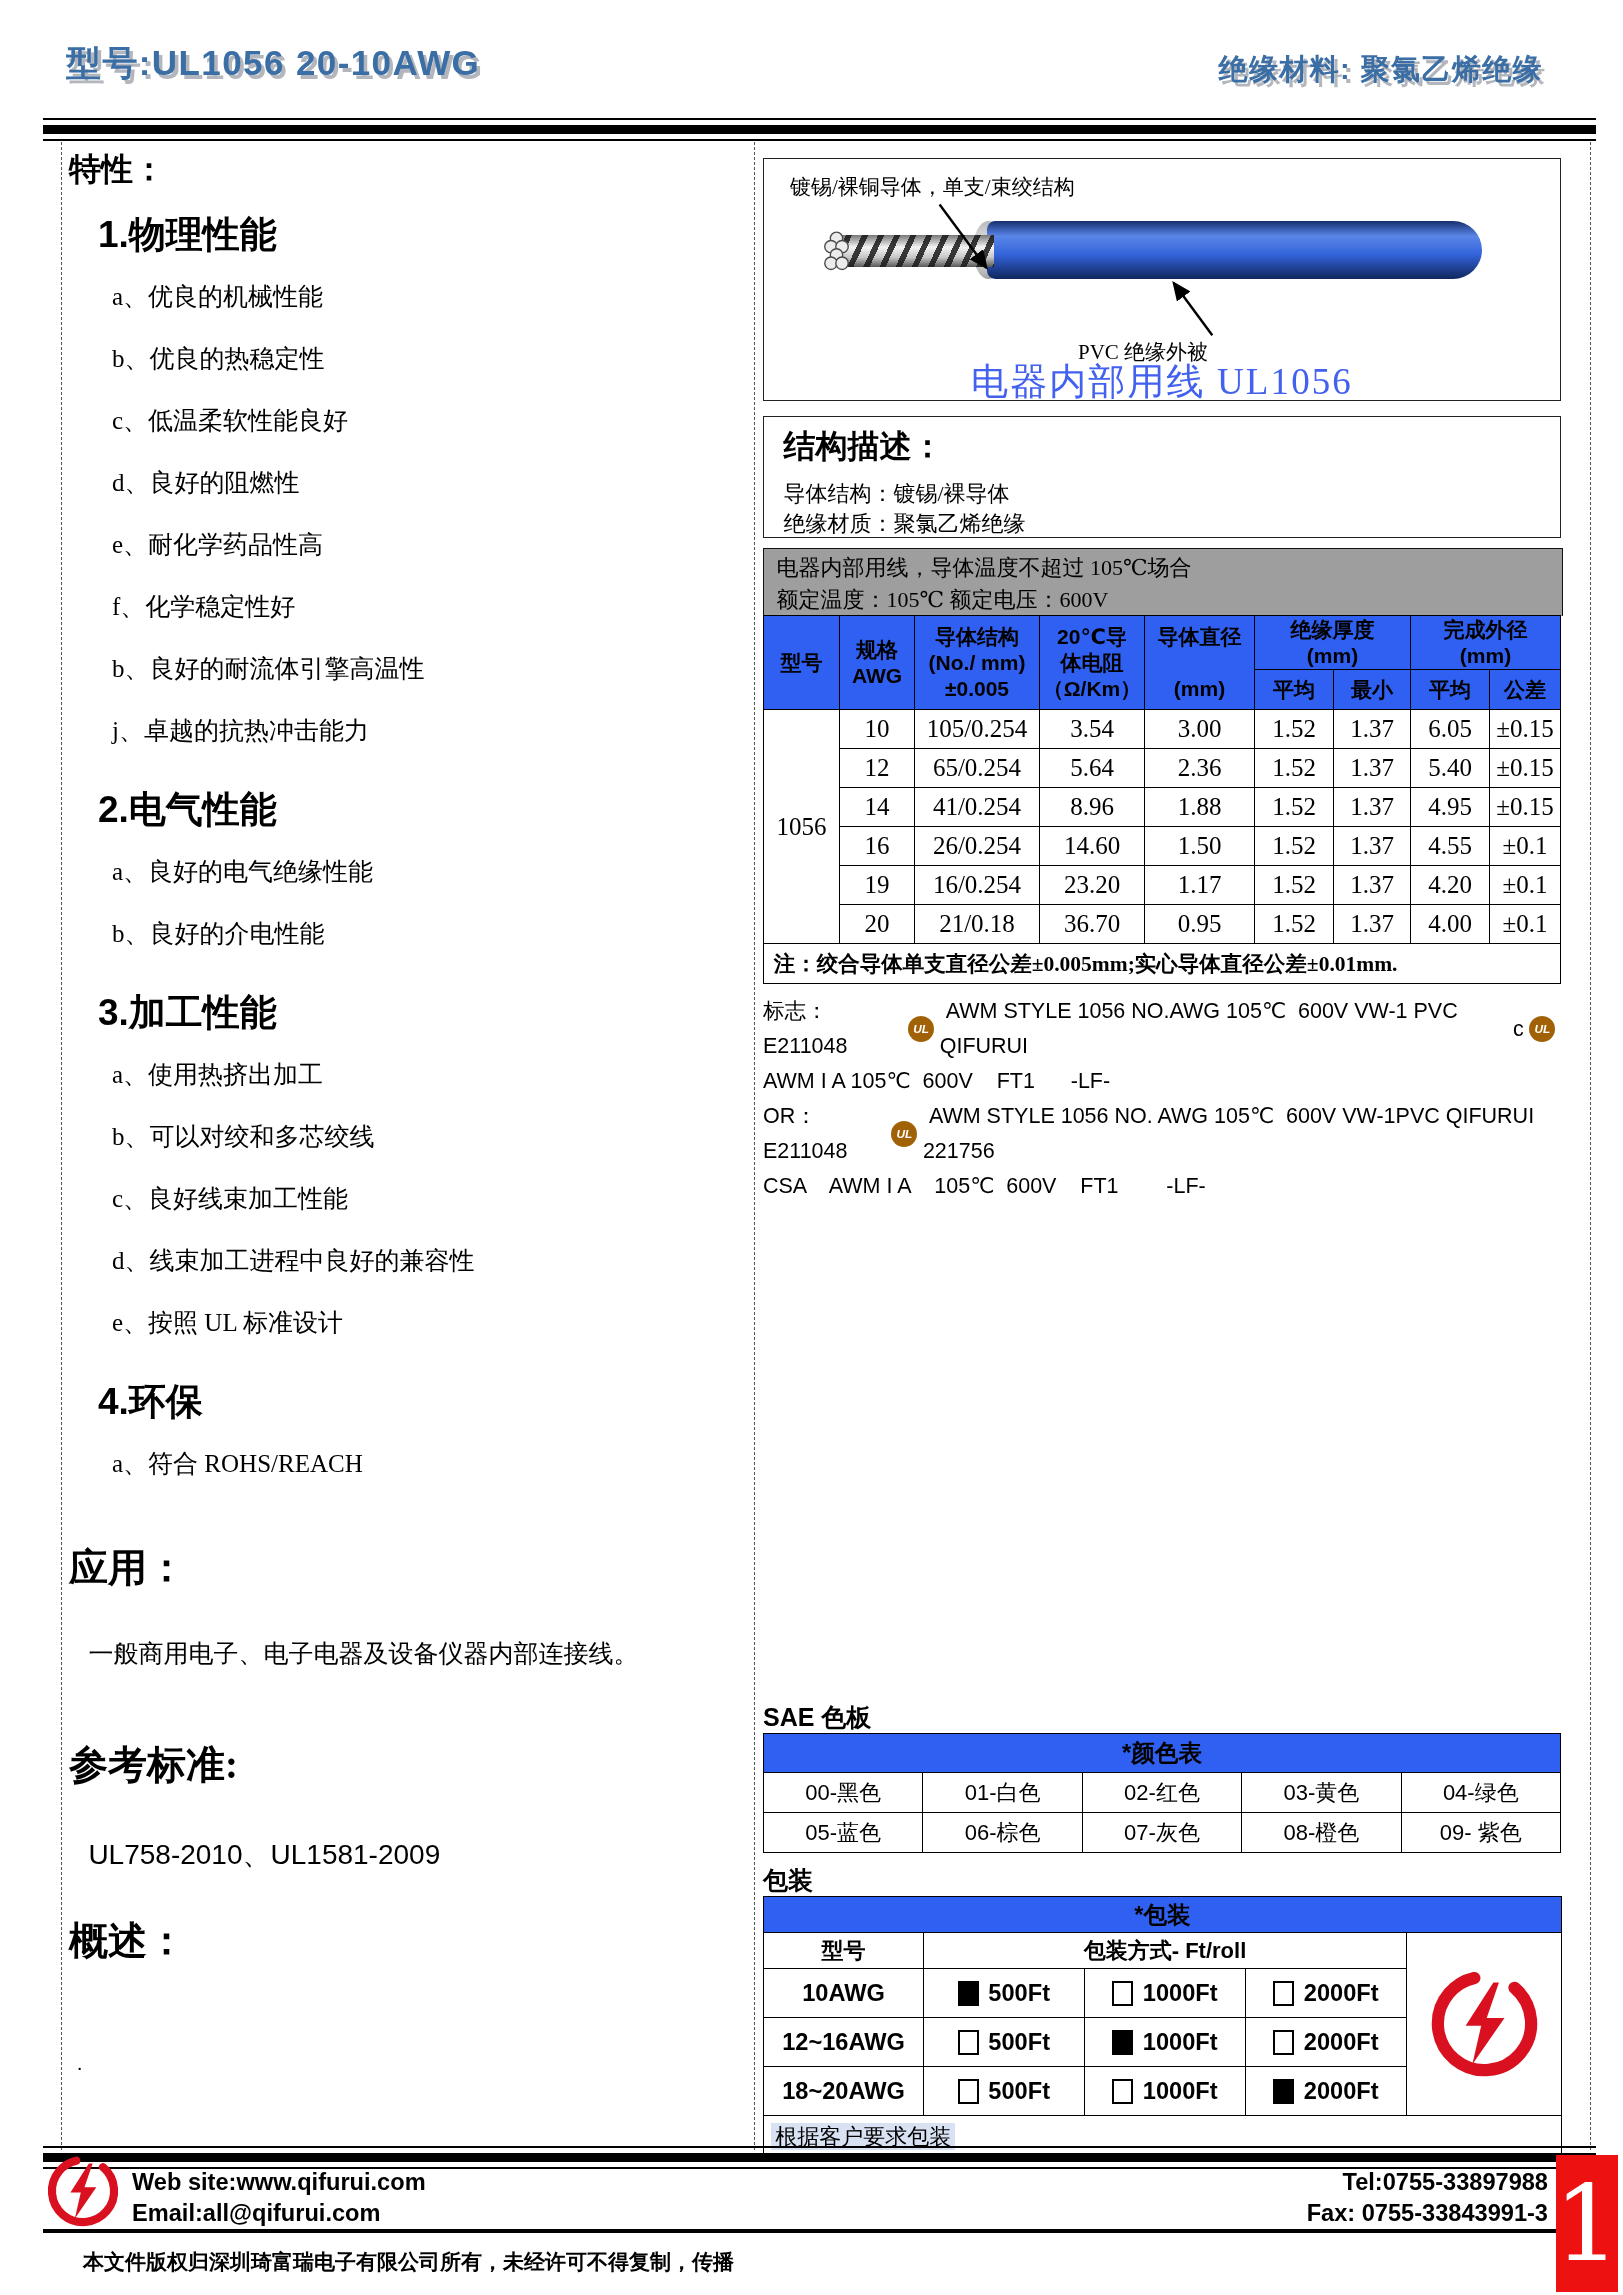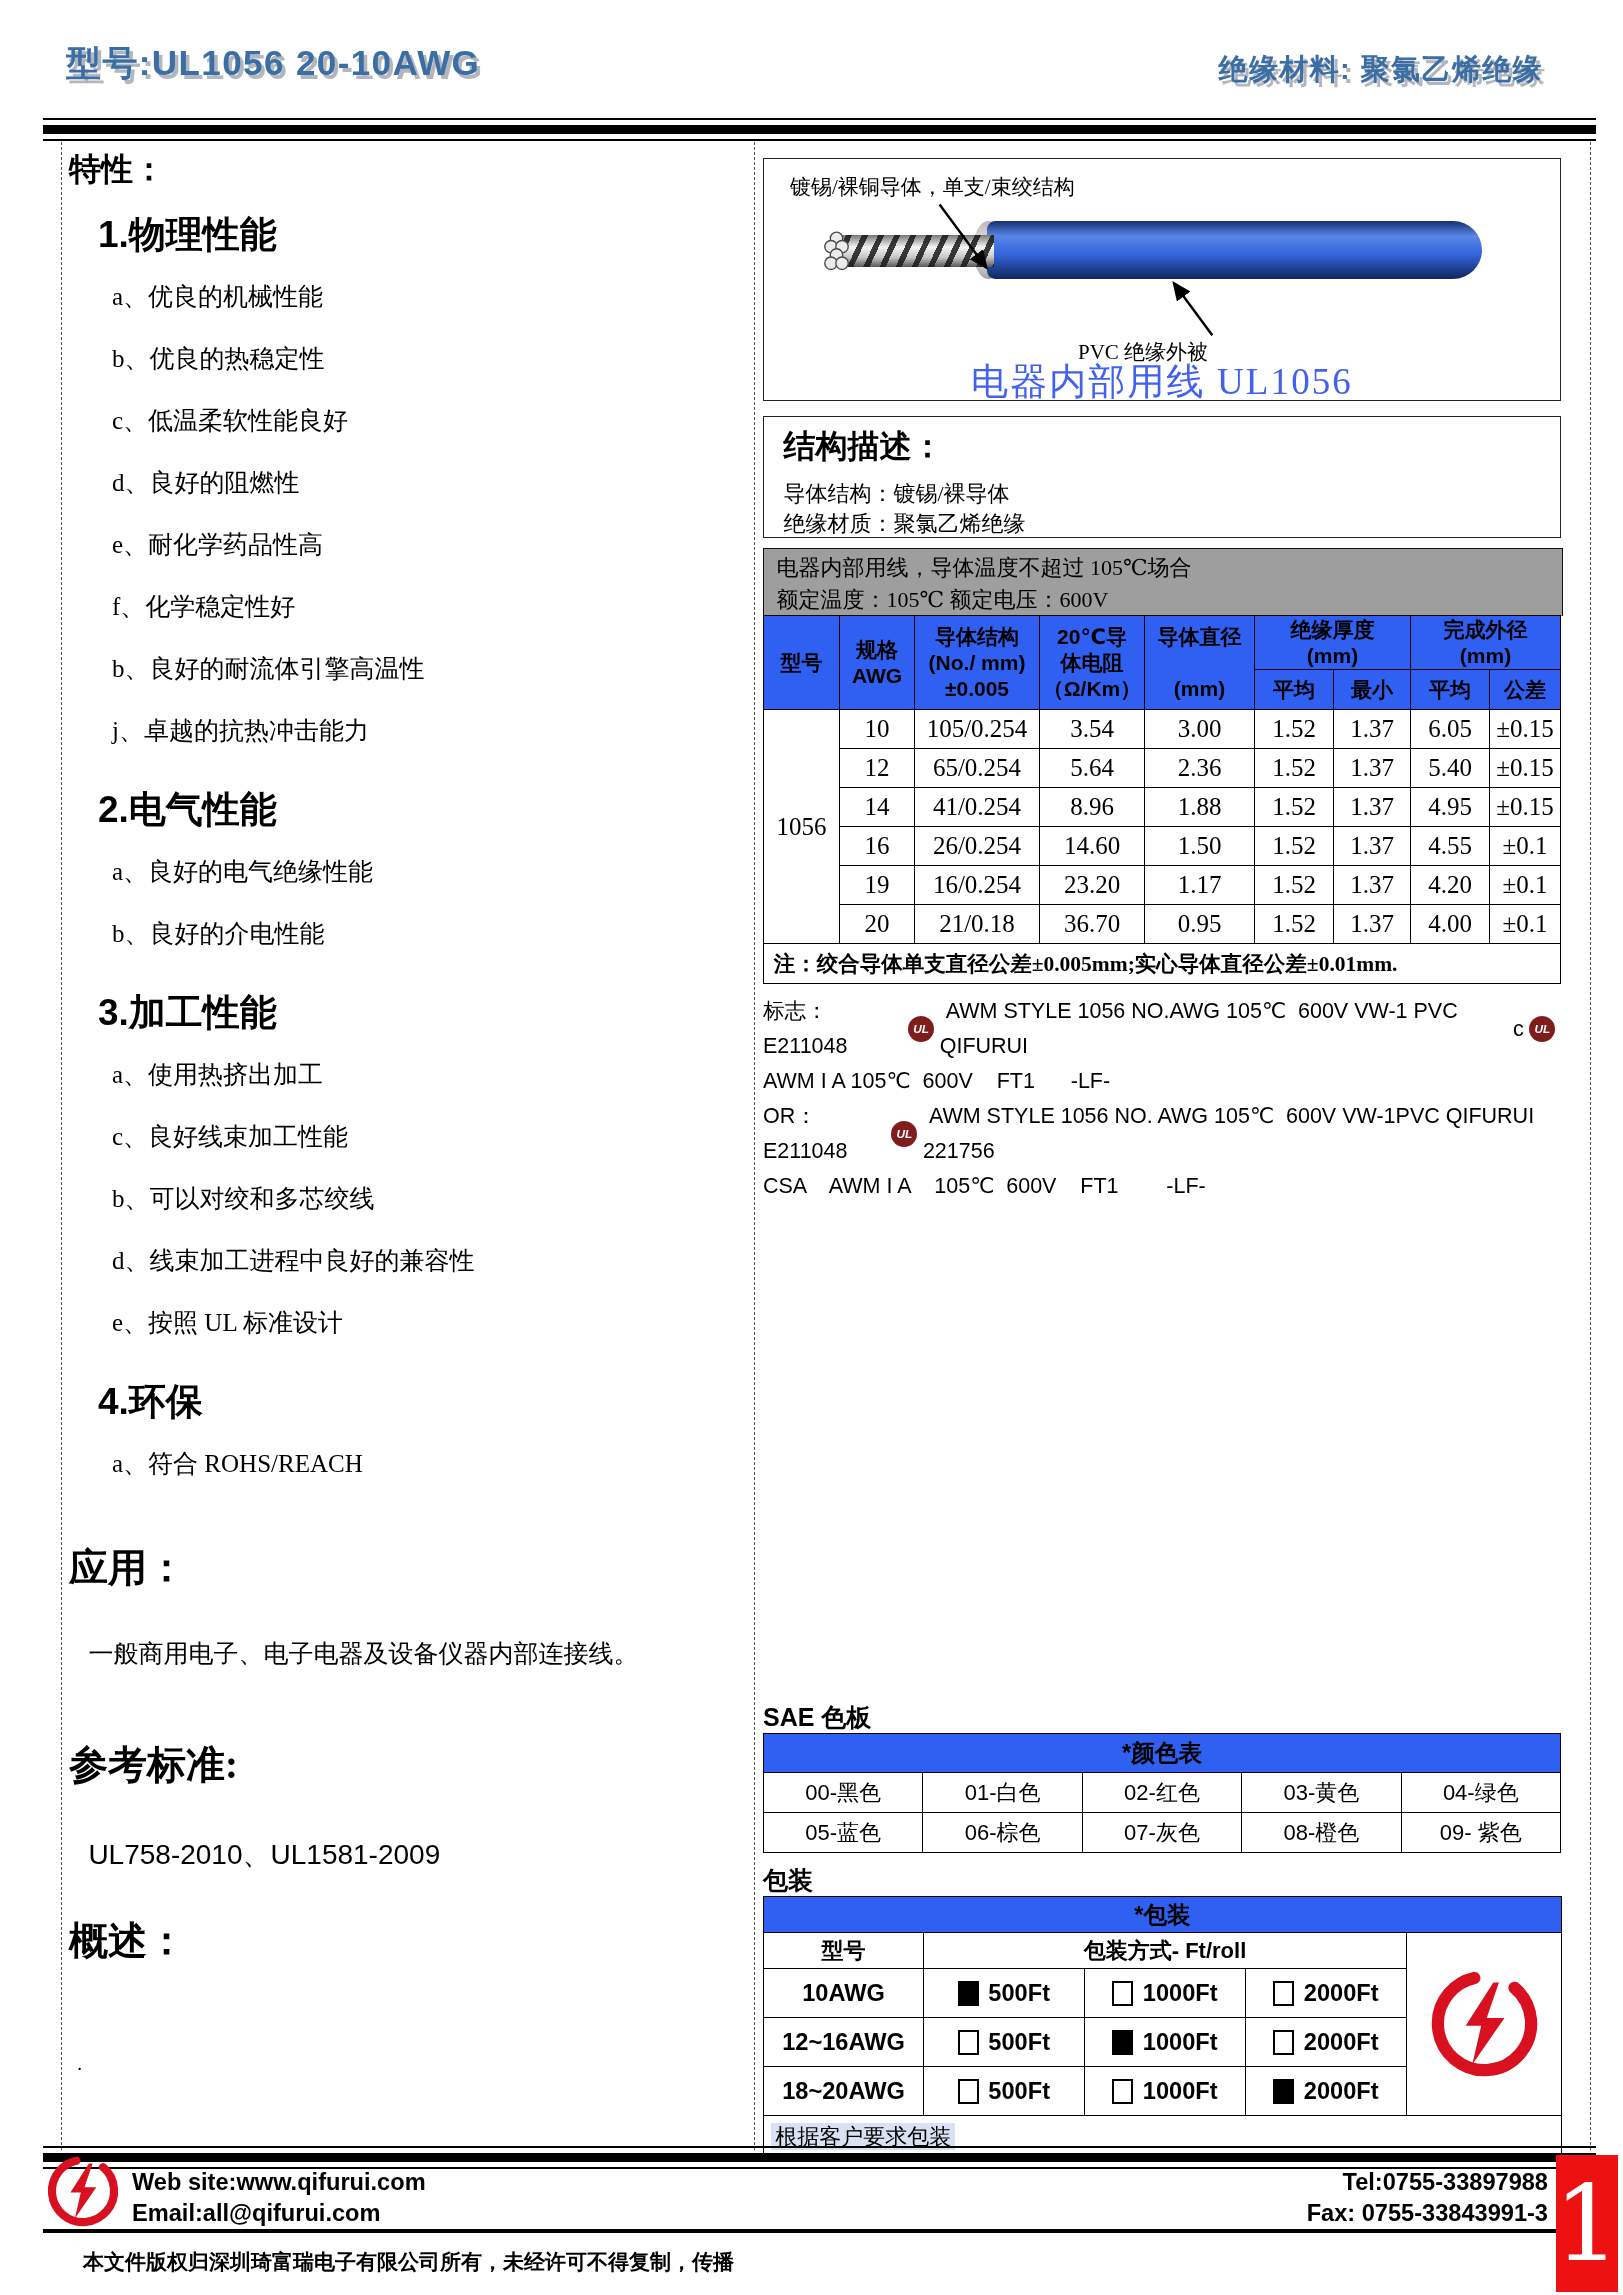--- a/index.html
+++ b/index.html
@@ -59,21 +59,21 @@
   .spec-table thead th{background:var(--accent);font-size:21px;font-weight:600;white-space:pre-line;line-height:26px;}
   .spec-table thead tr:first-child{height:54px;}
   .spec-table thead tr:last-child{height:40px;}
   .spec-table tbody td{height:38px;font-size:25px;font-family:"Liberation Serif","DejaVu Serif",serif;background:#fff;}
   .spec-table .note-cell{text-align:left;font-size:21.5px;font-weight:bold;height:39px;padding:0 0 0 9.7px;
                          font-family:"Liberation Serif","DejaVu Serif",serif;}
   
   #marking{top:994px;position:absolute;font-size:21.5px;line-height:35px;}
   .mark-line{white-space:pre-wrap;display:flex;align-items:center;}
   .mark-line .grow{flex:1 1 auto;}
-  .ul-mark{display:inline-block;flex:0 0 auto;width:26px;height:26px;border-radius:50%;background:#7f1d1d;color:#fff;
+  .ul-mark{display:inline-block;flex:0 0 auto;width:26px;height:26px;border-radius:50%;background:#a16207;color:#fff;
            font-size:11.8px;font-weight:bold;font-style:italic;text-align:center;line-height:26px;margin:0 5.6px;}
   
   .side-label{position:absolute;left:763px;font-size:25px;font-weight:bold;}
   #colortable{top:1733px;position:absolute;}
   .blue-bar{background:var(--accent);font-size:23.6px;font-weight:bold;text-align:center;}
   .ctable{width:798px;}
   .ctable td{border:1.4px solid #000;text-align:center;}
   .ctable .blue-bar{height:36px;border:1.4px solid #000;}
   .ctable .ccell{height:37px;font-size:22px;}
   
@@ -126,22 +126,22 @@
         <div class="feat-item">d、良好的阻燃性</div>
         <div class="feat-item">e、耐化学药品性高</div>
         <div class="feat-item">f、化学稳定性好</div>
         <div class="feat-item">b、良好的耐流体引擎高温性</div>
         <div class="feat-item">j、卓越的抗热冲击能力</div>
         <div class="sec-heading">2.电气性能</div>
         <div class="feat-item">a、良好的电气绝缘性能</div>
         <div class="feat-item">b、良好的介电性能</div>
         <div class="sec-heading">3.加工性能</div>
         <div class="feat-item">a、使用热挤出加工</div>
+        <div class="feat-item">b、可以对绞和多芯绞线</div>
         <div class="feat-item">c、良好线束加工性能</div>
-        <div class="feat-item">b、可以对绞和多芯绞线</div>
         <div class="feat-item">d、线束加工进程中良好的兼容性</div>
         <div class="feat-item">e、按照 UL 标准设计</div>
         <div class="sec-heading">4.环保</div>
         <div class="feat-item">a、符合 ROHS/REACH</div>
       </div>
     <div class="big-serif app-title">应用：</div>
     <div class="app-text serif">一般商用电子、电子电器及设备仪器内部连接线。</div>
     <div class="big-serif ref-title">参考标准:</div>
     <div class="ref-text">UL758-2010、UL1581-2009</div>
     <div class="big-serif ovw-title">概述：</div>

